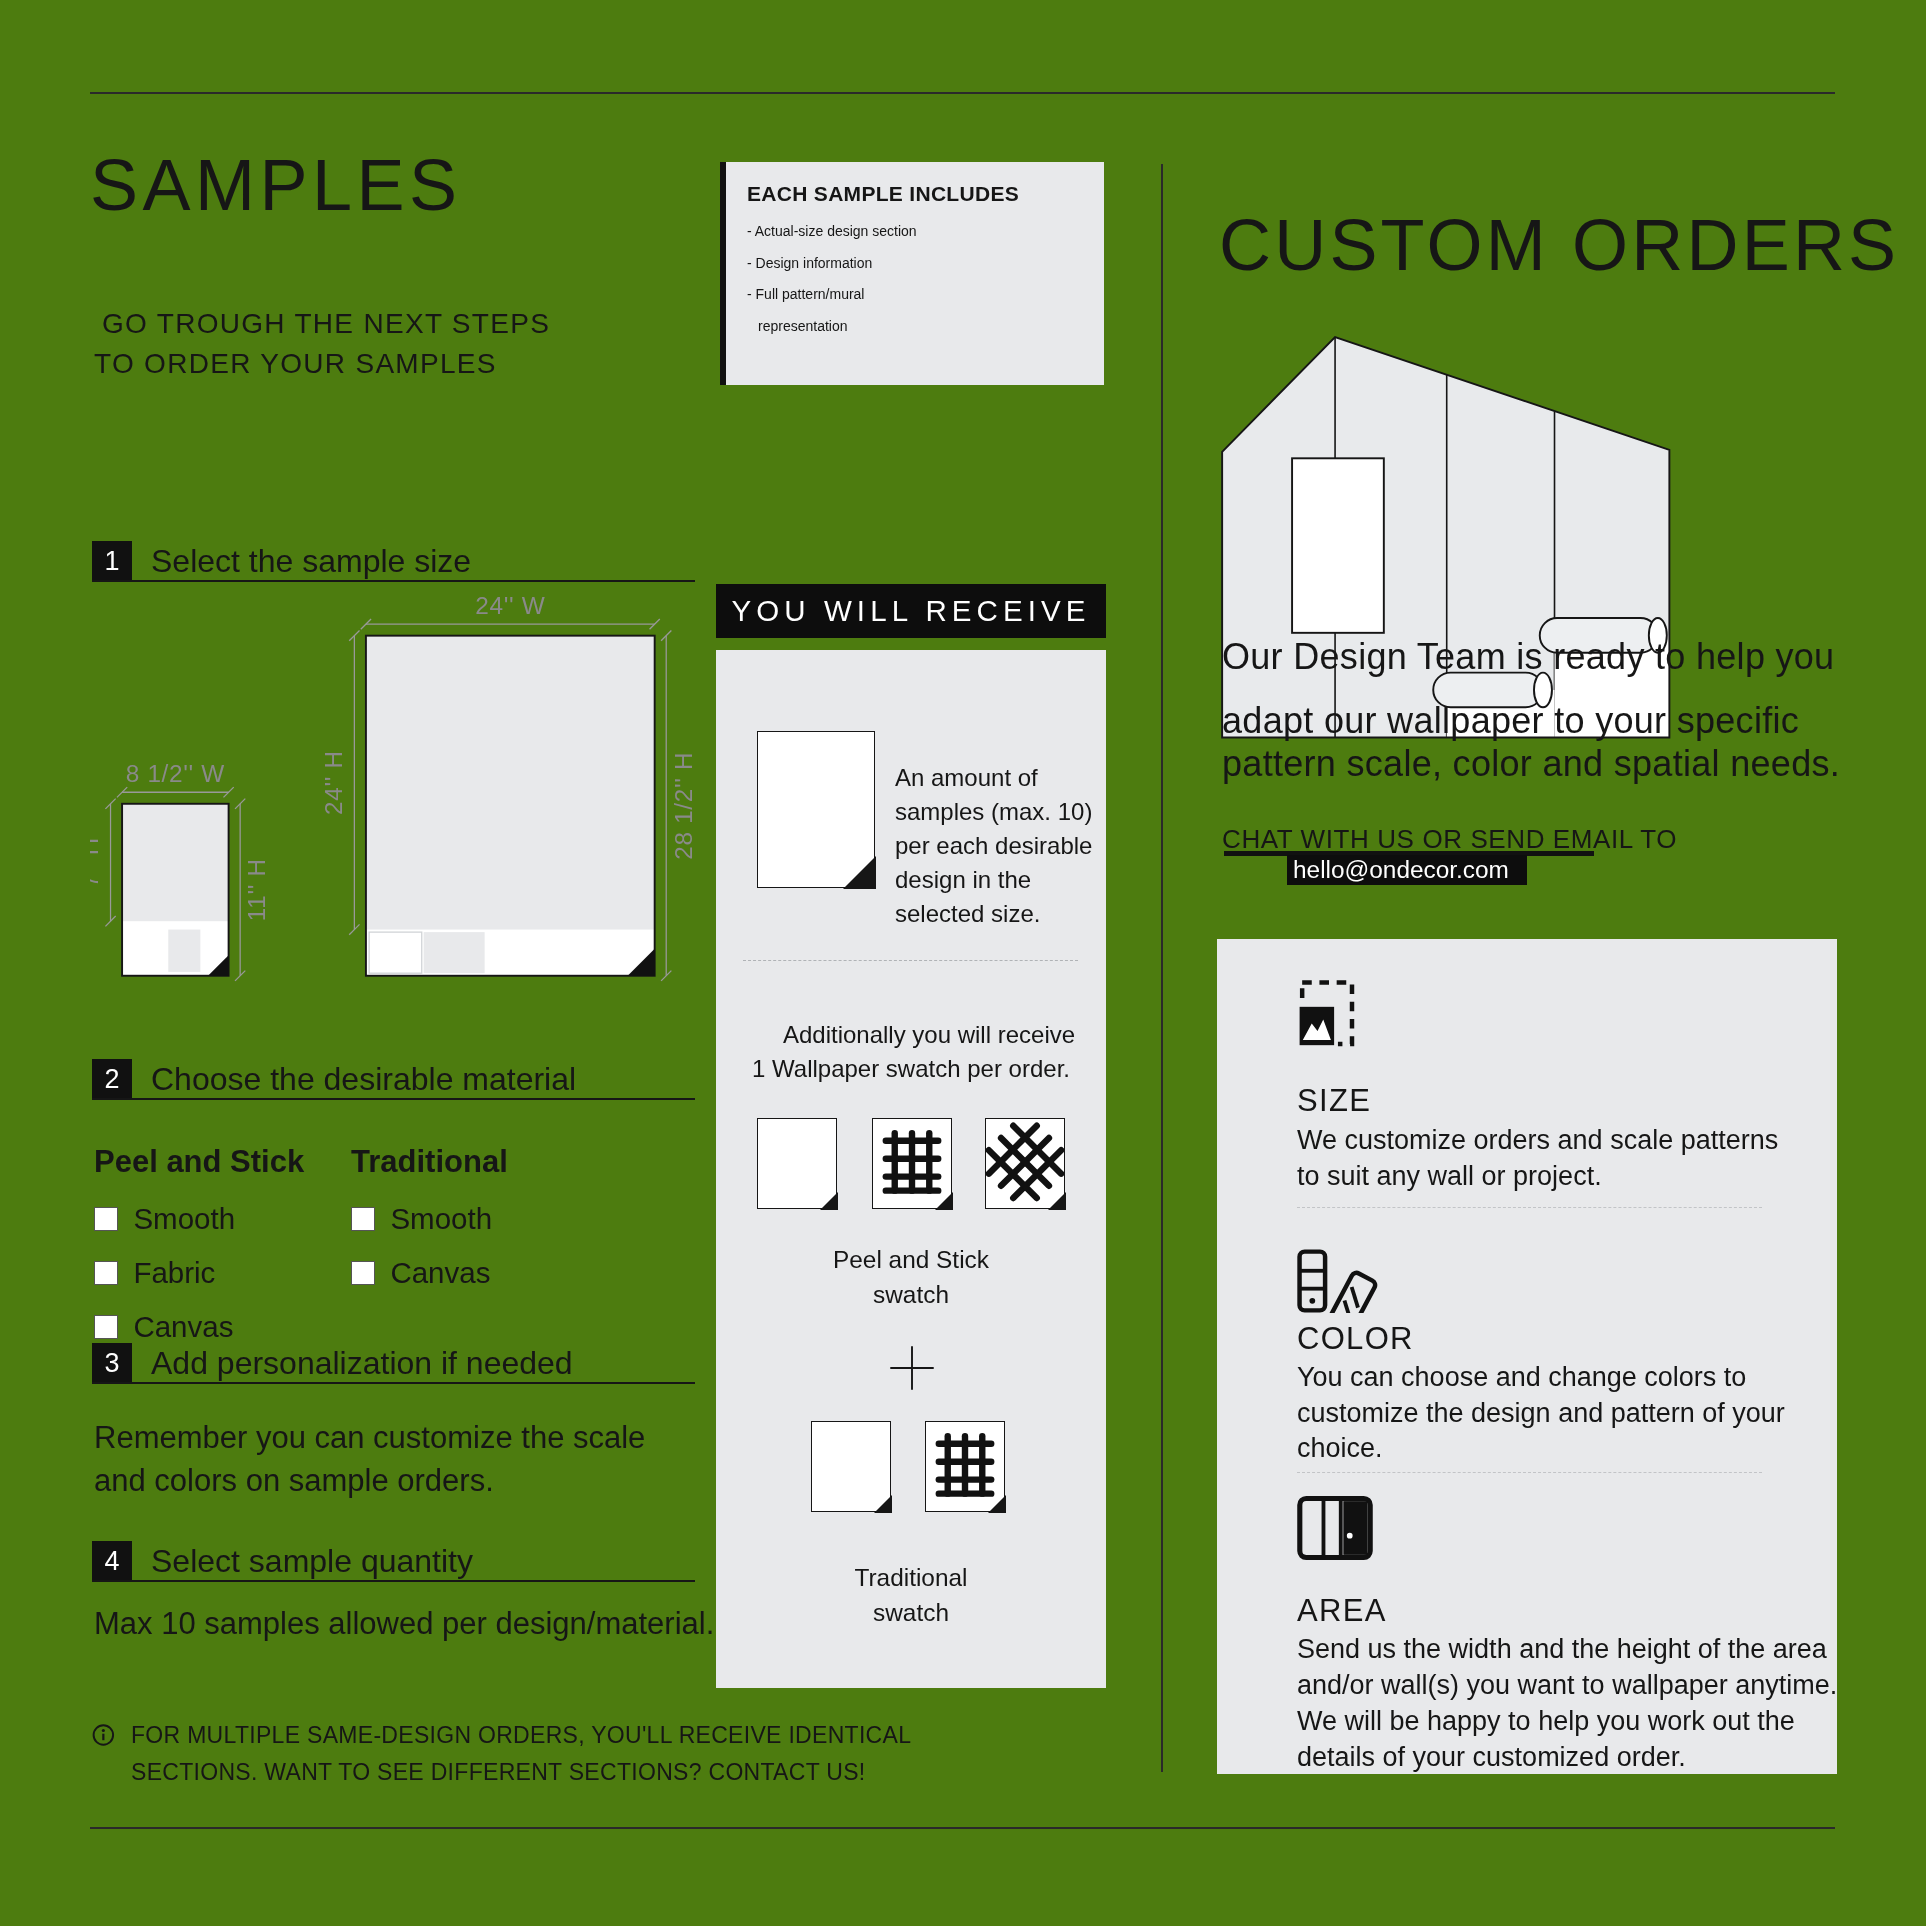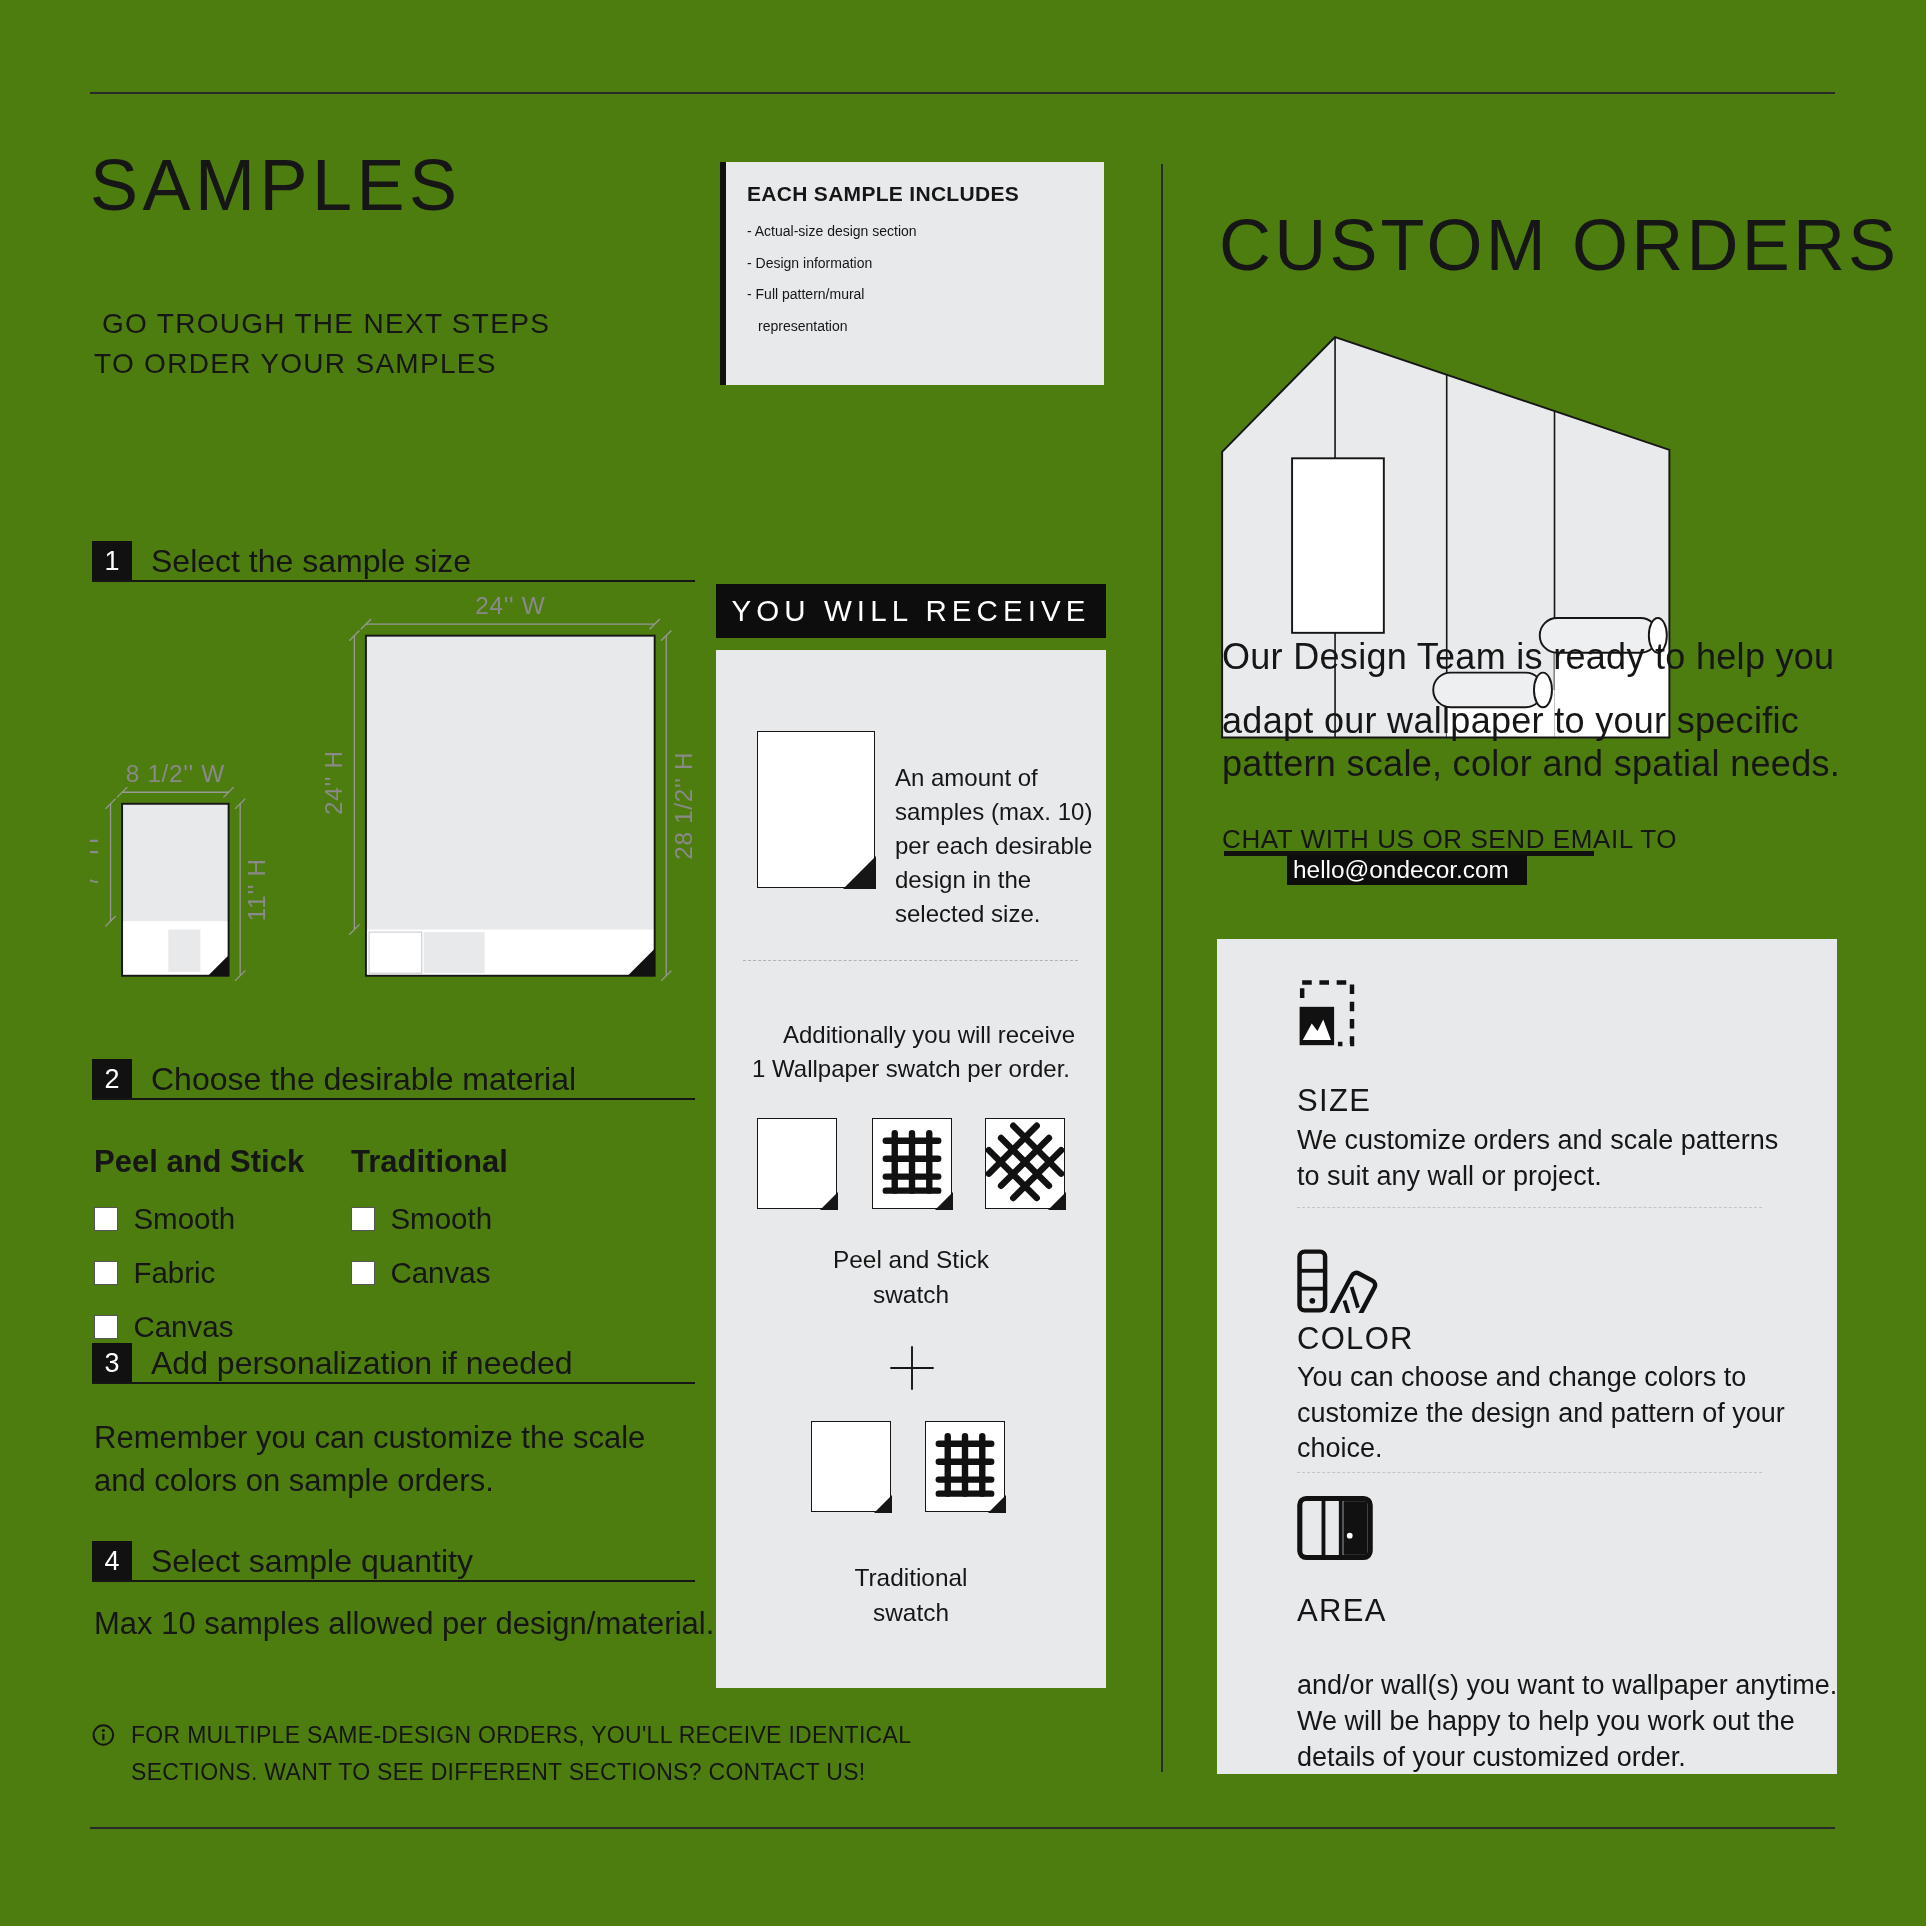--- a/index.html
+++ b/index.html
@@ -316,18 +316,19 @@
   <div class="abs dashed-div" style="left:1297px;top:1472px;width:465px;border-top-color:#c2c4c7;"></div>
 
   <svg class="abs" style="left:1297px;top:1496px;" width="76" height="64" viewBox="0 0 118 100">
     <rect x="4" y="4" width="110" height="92" rx="10" fill="none" stroke="#111" stroke-width="8"></rect>
     <line x1="41" y1="4" x2="41" y2="96" stroke="#111" stroke-width="6"></line>
     <line x1="68" y1="4" x2="68" y2="96" stroke="#111" stroke-width="6"></line>
     <rect x="72" y="8" width="38" height="84" fill="#111"></rect>
     <circle cx="82" cy="62" r="4.5" fill="#ffffff"></circle>
   </svg>
   <div class="abs sec-heading" style="left:1297px;top:1593px;">AREA</div>
+  <div class="abs sec-line" style="left:1297px;top:1631px;">Send us the width and the height of the area</div>
   <div class="abs sec-line" style="left:1297px;top:1667px;">and/or wall(s) you want to wallpaper anytime.</div>
   <div class="abs sec-line" style="left:1297px;top:1703px;">We will be happy to help you work out the</div>
   <div class="abs sec-line" style="left:1297px;top:1739px;">details of your customized order.</div>
 
 </div>
 
 
 </body></html>

